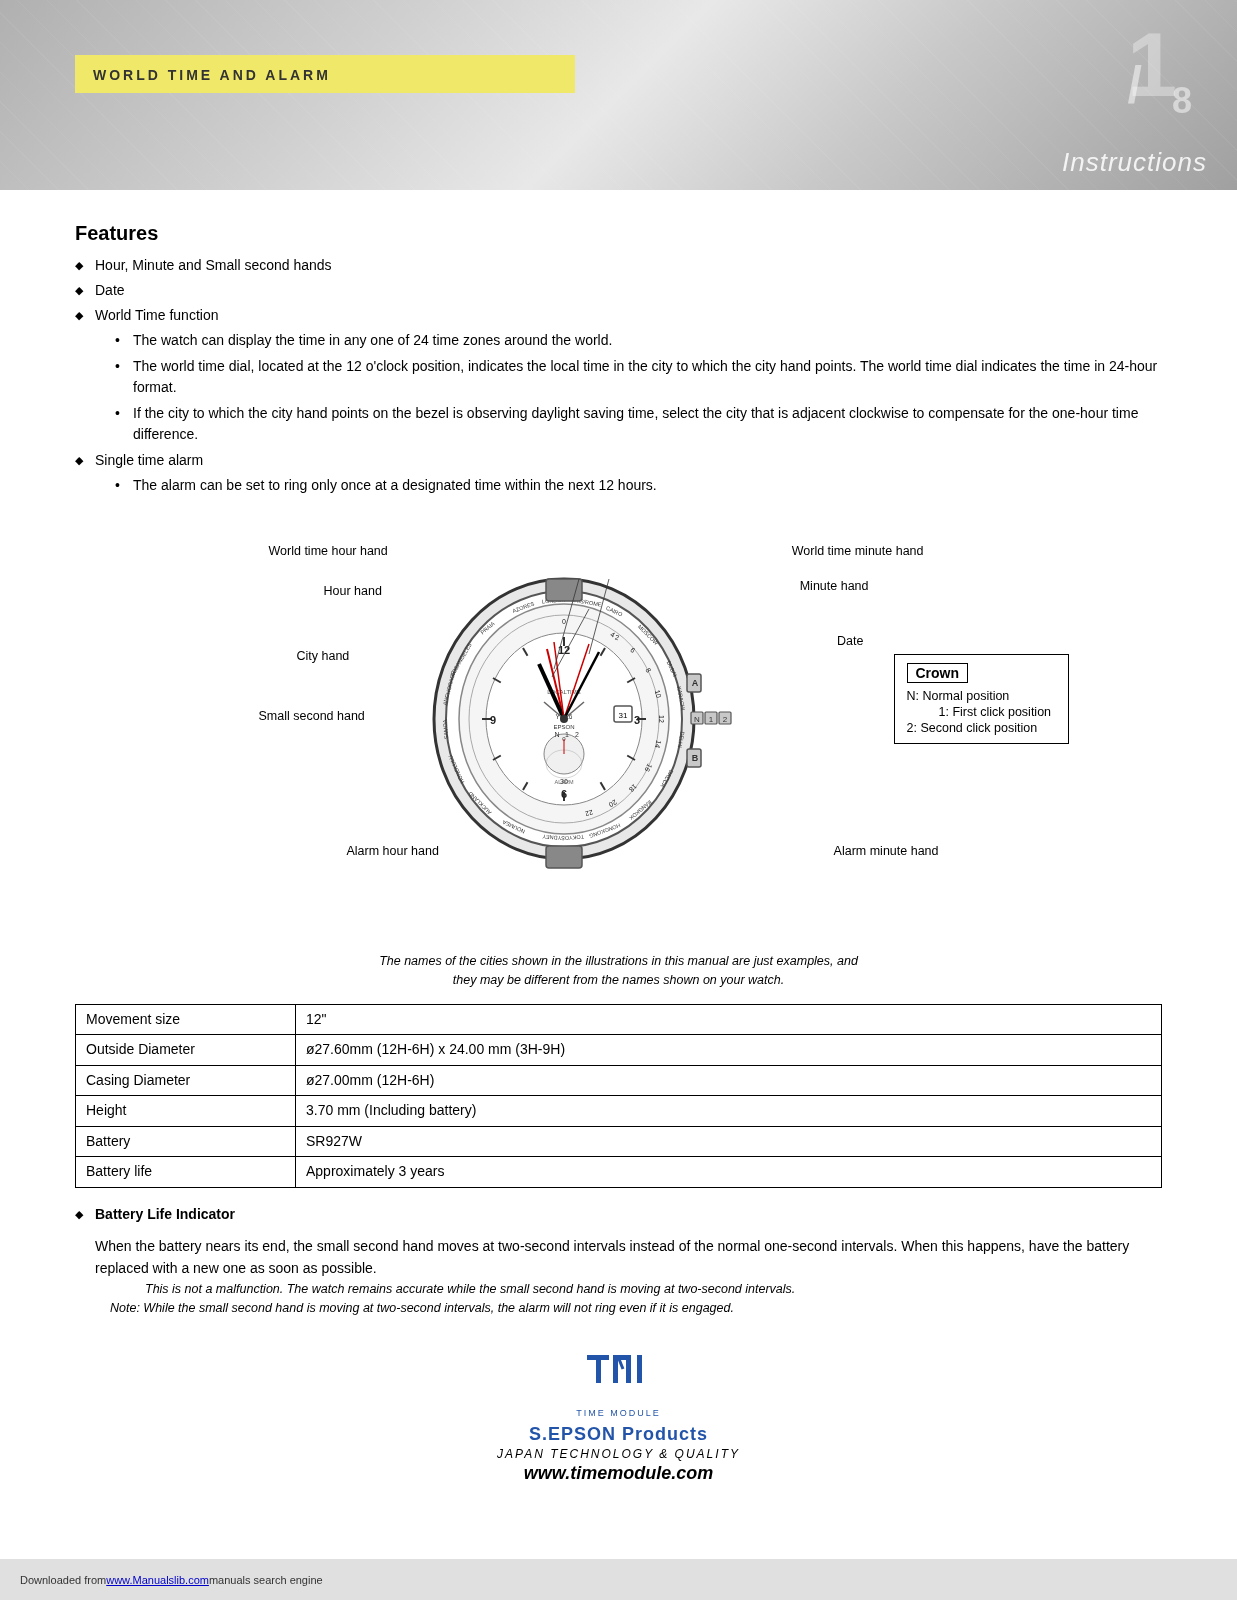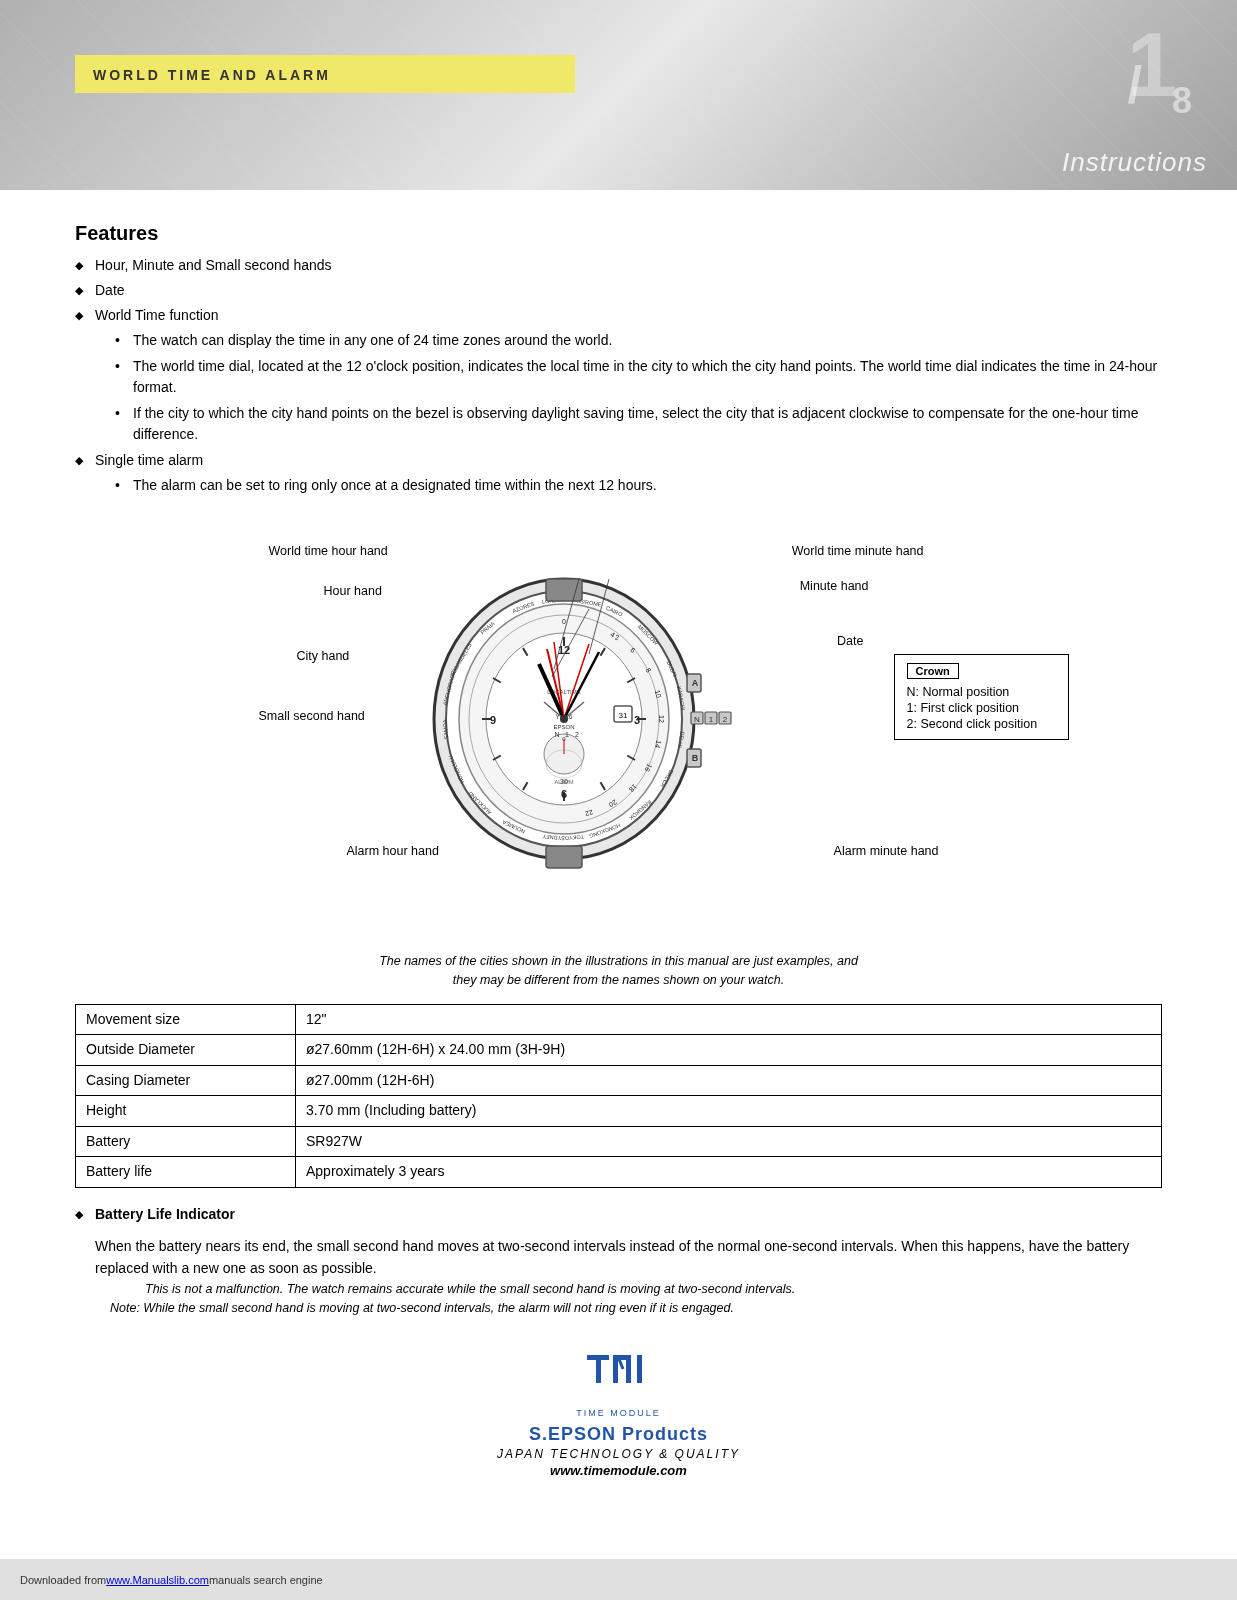--- a/index.html
+++ b/index.html
@@ -167,21 +167,21 @@
       position: absolute;
       right: 0;
       top: 140px;
       border: 1px solid #000;
       padding: 8px 12px;
       background: #fff;
       font-size: 12.5px;
       min-width: 175px;
     }
     .crown-box-title {
-      font-size: 11px;
+      font-size: 14px;
       font-weight: bold;
       border: 1px solid #000;
       padding: 1px 8px;
       display: inline-block;
       margin-bottom: 6px;
       background: #fff;
     }
 
     
     .italic-note {
@@ -250,21 +250,21 @@
       margin-top: 6px;
     }
     .japan-text {
       font-size: 12px;
       color: #000;
       letter-spacing: 2px;
       margin-top: 2px;
       font-style: italic;
     }
     .website-text {
-      font-size: 13px;
+      font-size: 18px;
       font-weight: bold;
       font-style: italic;
       color: #000;
       margin-top: 2px;
     }
 
     
     .bottom-bar {
       position: absolute;
       bottom: 0;
@@ -356,21 +356,21 @@
       <div class="label" style="right:205px; top:120px;">
         <span>Date</span>
       </div>
       <div class="label" style="right:130px; top:330px;">
         <span>Alarm minute hand</span>
       </div>
 
       <div class="crown-box">
         <div class="crown-box-title">Crown</div>
         <div style="margin-bottom:2px;">N:  Normal position</div>
-        <div style="margin-bottom:2px;">1:   First click position</div>
+        <div style="margin-bottom:2px;margin-left:32px;">1:   First click position</div>
         <div>2:   Second click position</div>
       </div>
 
       <div class="watch-svg-container">
         <svg width="360" height="380" viewBox="0 0 360 380" class="watch-diagram">
 
           <ellipse cx="175" cy="185" rx="130" ry="140" fill="#e8e8e8" stroke="#333" stroke-width="3"></ellipse>
 
           <ellipse cx="175" cy="185" rx="118" ry="128" fill="white" stroke="#555" stroke-width="2"></ellipse>
 

